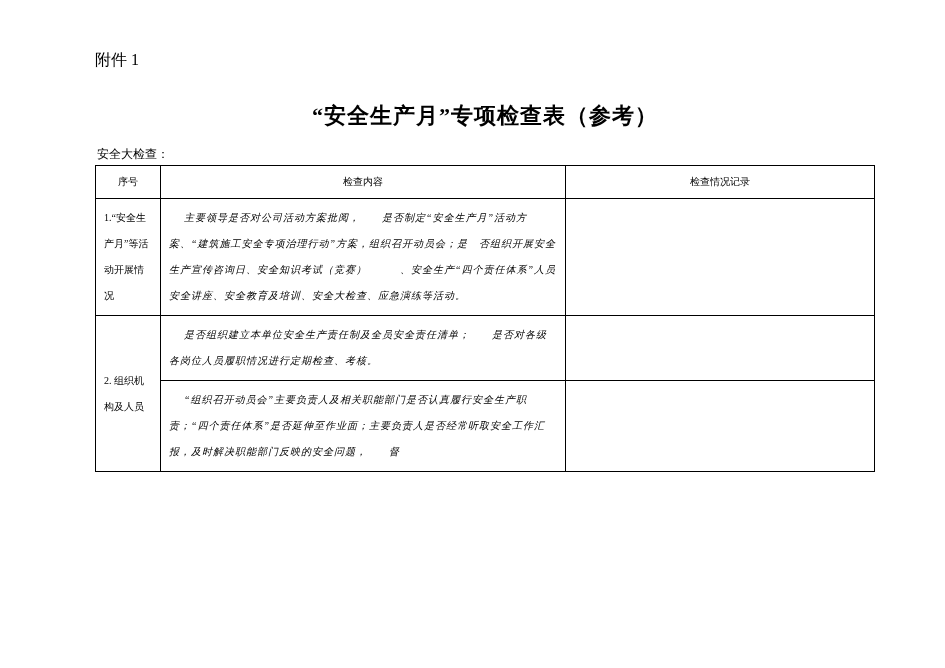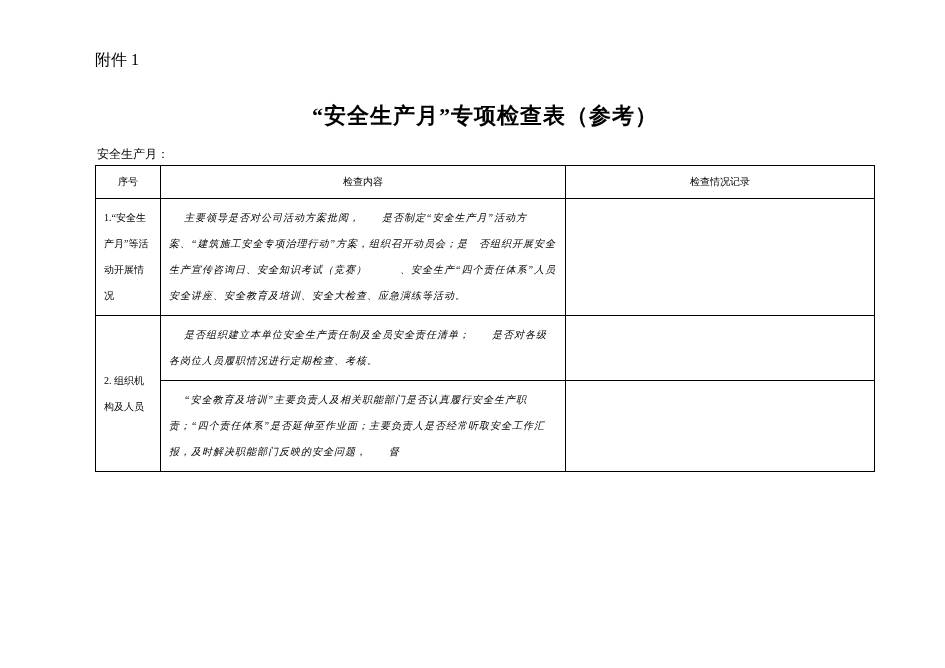--- a/index.html
+++ b/index.html
@@ -89,21 +89,21 @@
     }
   </style>
 </head>
 <body>
 
 <div class="attachment-label">附件 1</div>
 
 <div class="title">“安全生产月”专项检查表（参考）</div>
 
 <div class="meta-row">
-  <div class="meta-left">安全生产月：</div>
+  <div class="meta-left">安全大检查：</div>
 </div>
 
 <table class="checklist">
   <colgroup>
     <col class="col-idx">
     <col class="col-content">
     <col class="col-record">
   </colgroup>
   <thead>
     <tr>
@@ -117,17 +117,17 @@
       <td class="idx-cell">1.“安全生产月”等活动开展情况</td>
       <td class="content-cell">主要领导是否对公司活动方案批阅，　　是否制定“安全生产月”活动方案、“建筑施工安全专项治理行动”方案，组织召开动员会；是　否组织开展安全生产宣传咨询日、安全知识考试（竞赛）　　　、安全生产“四个责任体系”人员安全讲座、安全教育及培训、安全大检查、应急演练等活动。</td>
       <td class="record-cell"></td>
     </tr>
     <tr>
       <td class="idx-cell" rowspan="2">2. 组织机构及人员</td>
       <td class="content-cell">是否组织建立本单位安全生产责任制及全员安全责任清单；　　是否对各级各岗位人员履职情况进行定期检查、考核。</td>
       <td class="record-cell"></td>
     </tr>
     <tr>
-      <td class="content-cell">“安全教育及培训”主要负责人及相关职能部门是否认真履行安全生产职责；“四个责任体系”是否延伸至作业面；主要负责人是否经常听取安全工作汇报，及时解决职能部门反映的安全问题，　　督</td>
+      <td class="content-cell">“组织召开动员会”主要负责人及相关职能部门是否认真履行安全生产职责；“四个责任体系”是否延伸至作业面；主要负责人是否经常听取安全工作汇报，及时解决职能部门反映的安全问题，　　督</td>
       <td class="record-cell"></td>
     </tr>
   </tbody>
 </table>
 
 </body></html>

